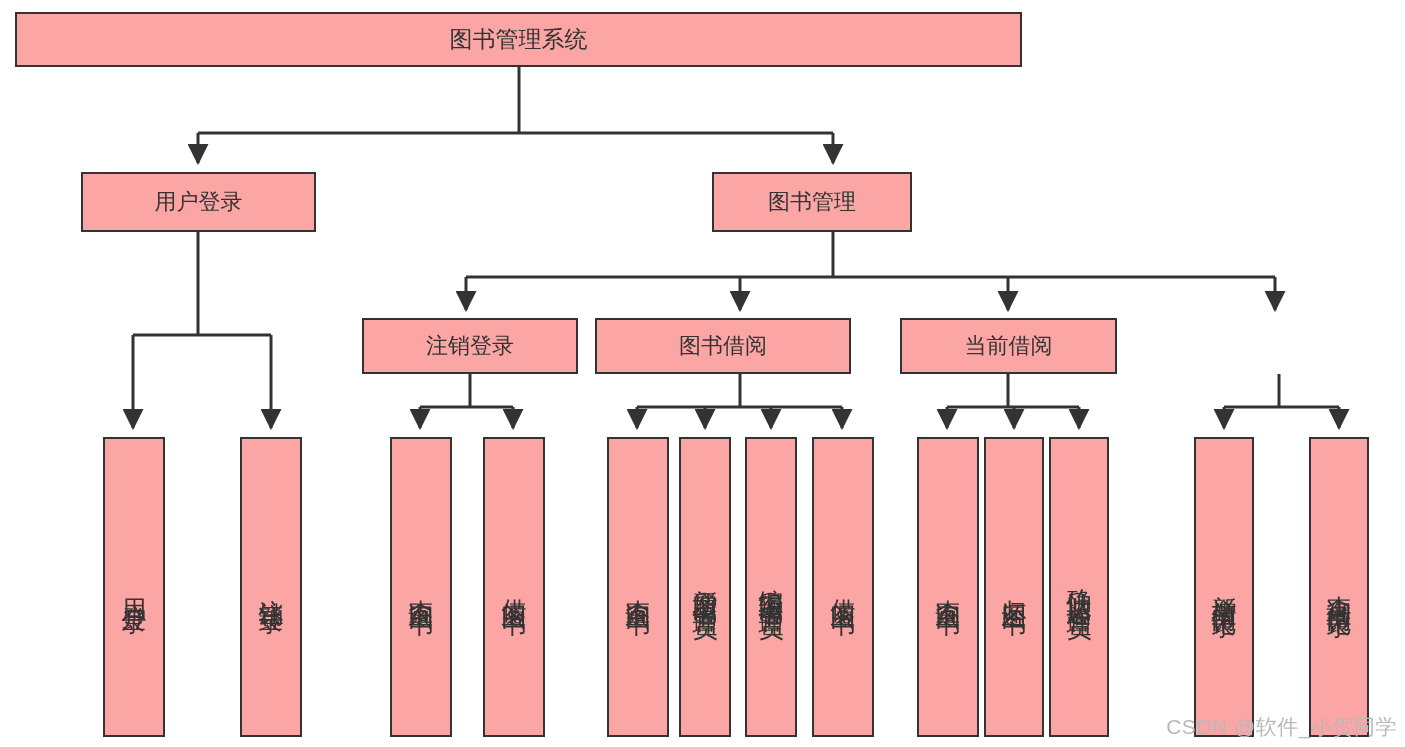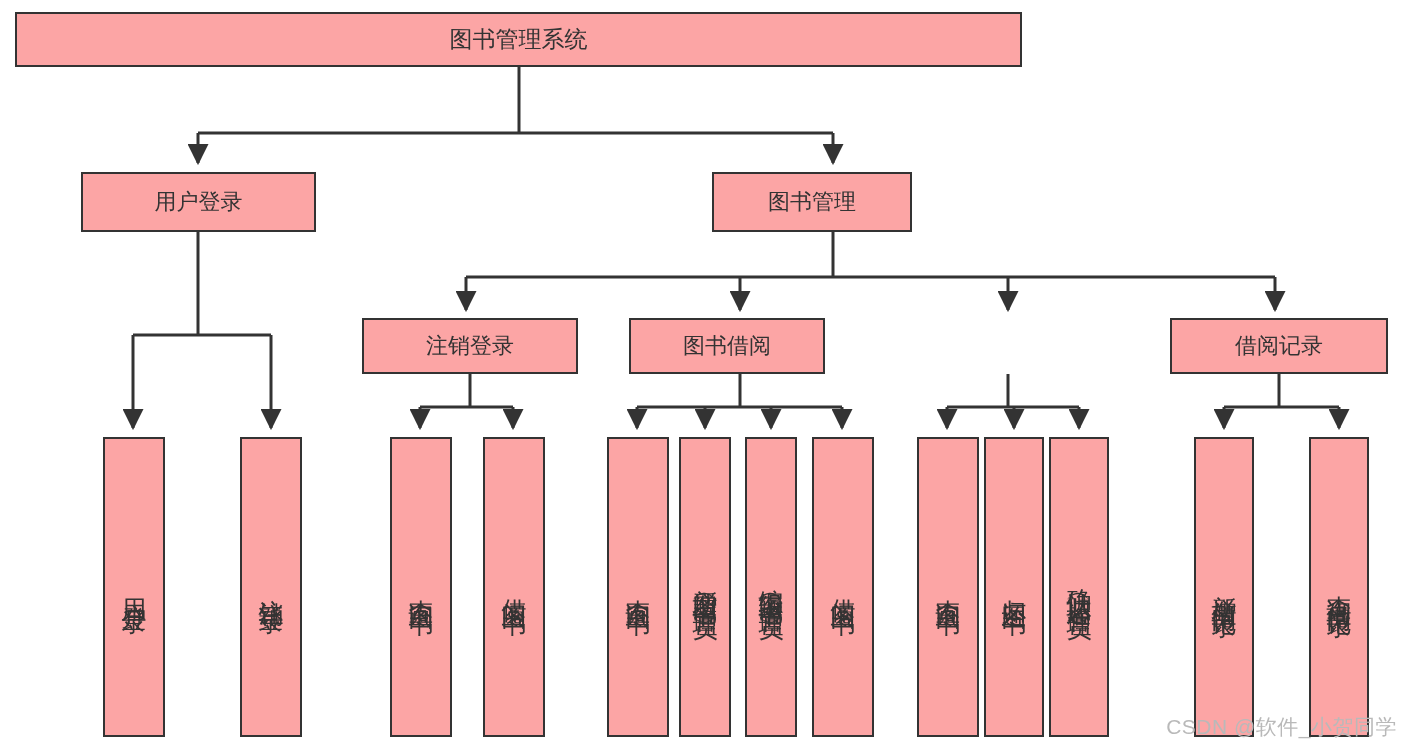--- a/index.html
+++ b/index.html
@@ -140,28 +140,28 @@
   </div>
 
   <div class="node horiz" style="left:712px; top:172px; width:200px; height:60px;justify-content:center;">
     <span class="label">图书管理</span>
   </div>
 
   <div class="node horiz" style="left:362px; top:318px; width:216px; height:56px;">
     <span class="label">注销登录</span>
   </div>
 
-  <div class="node horiz" style="left:629px; top:318px; width:196px; height:56px;">
+  <div class="node horiz" style="left:595px; top:318px; width:256px; height:56px;">
     <span class="label">图书借阅</span>
   </div>
 
-
-  <div class="node horiz" style="left:1170px; top:318px; width:218px; height:56px;">
-    <span class="label">借阅记录</span>
-  </div>
+  <div class="node horiz" style="left:900px; top:318px; width:217px; height:56px;">
+    <span class="label">当前借阅</span>
+  </div>
+
 
   <div class="node vert" style="left:103px; top:437px; width:62px; height:300px;">
     <span class="label">用户登录</span>
   </div>
 
   <div class="node vert" style="left:240px; top:437px; width:62px; height:300px;">
     <span class="label">注销登录</span>
   </div>
 
   <div class="node vert" style="left:390px; top:437px; width:62px; height:300px;">

